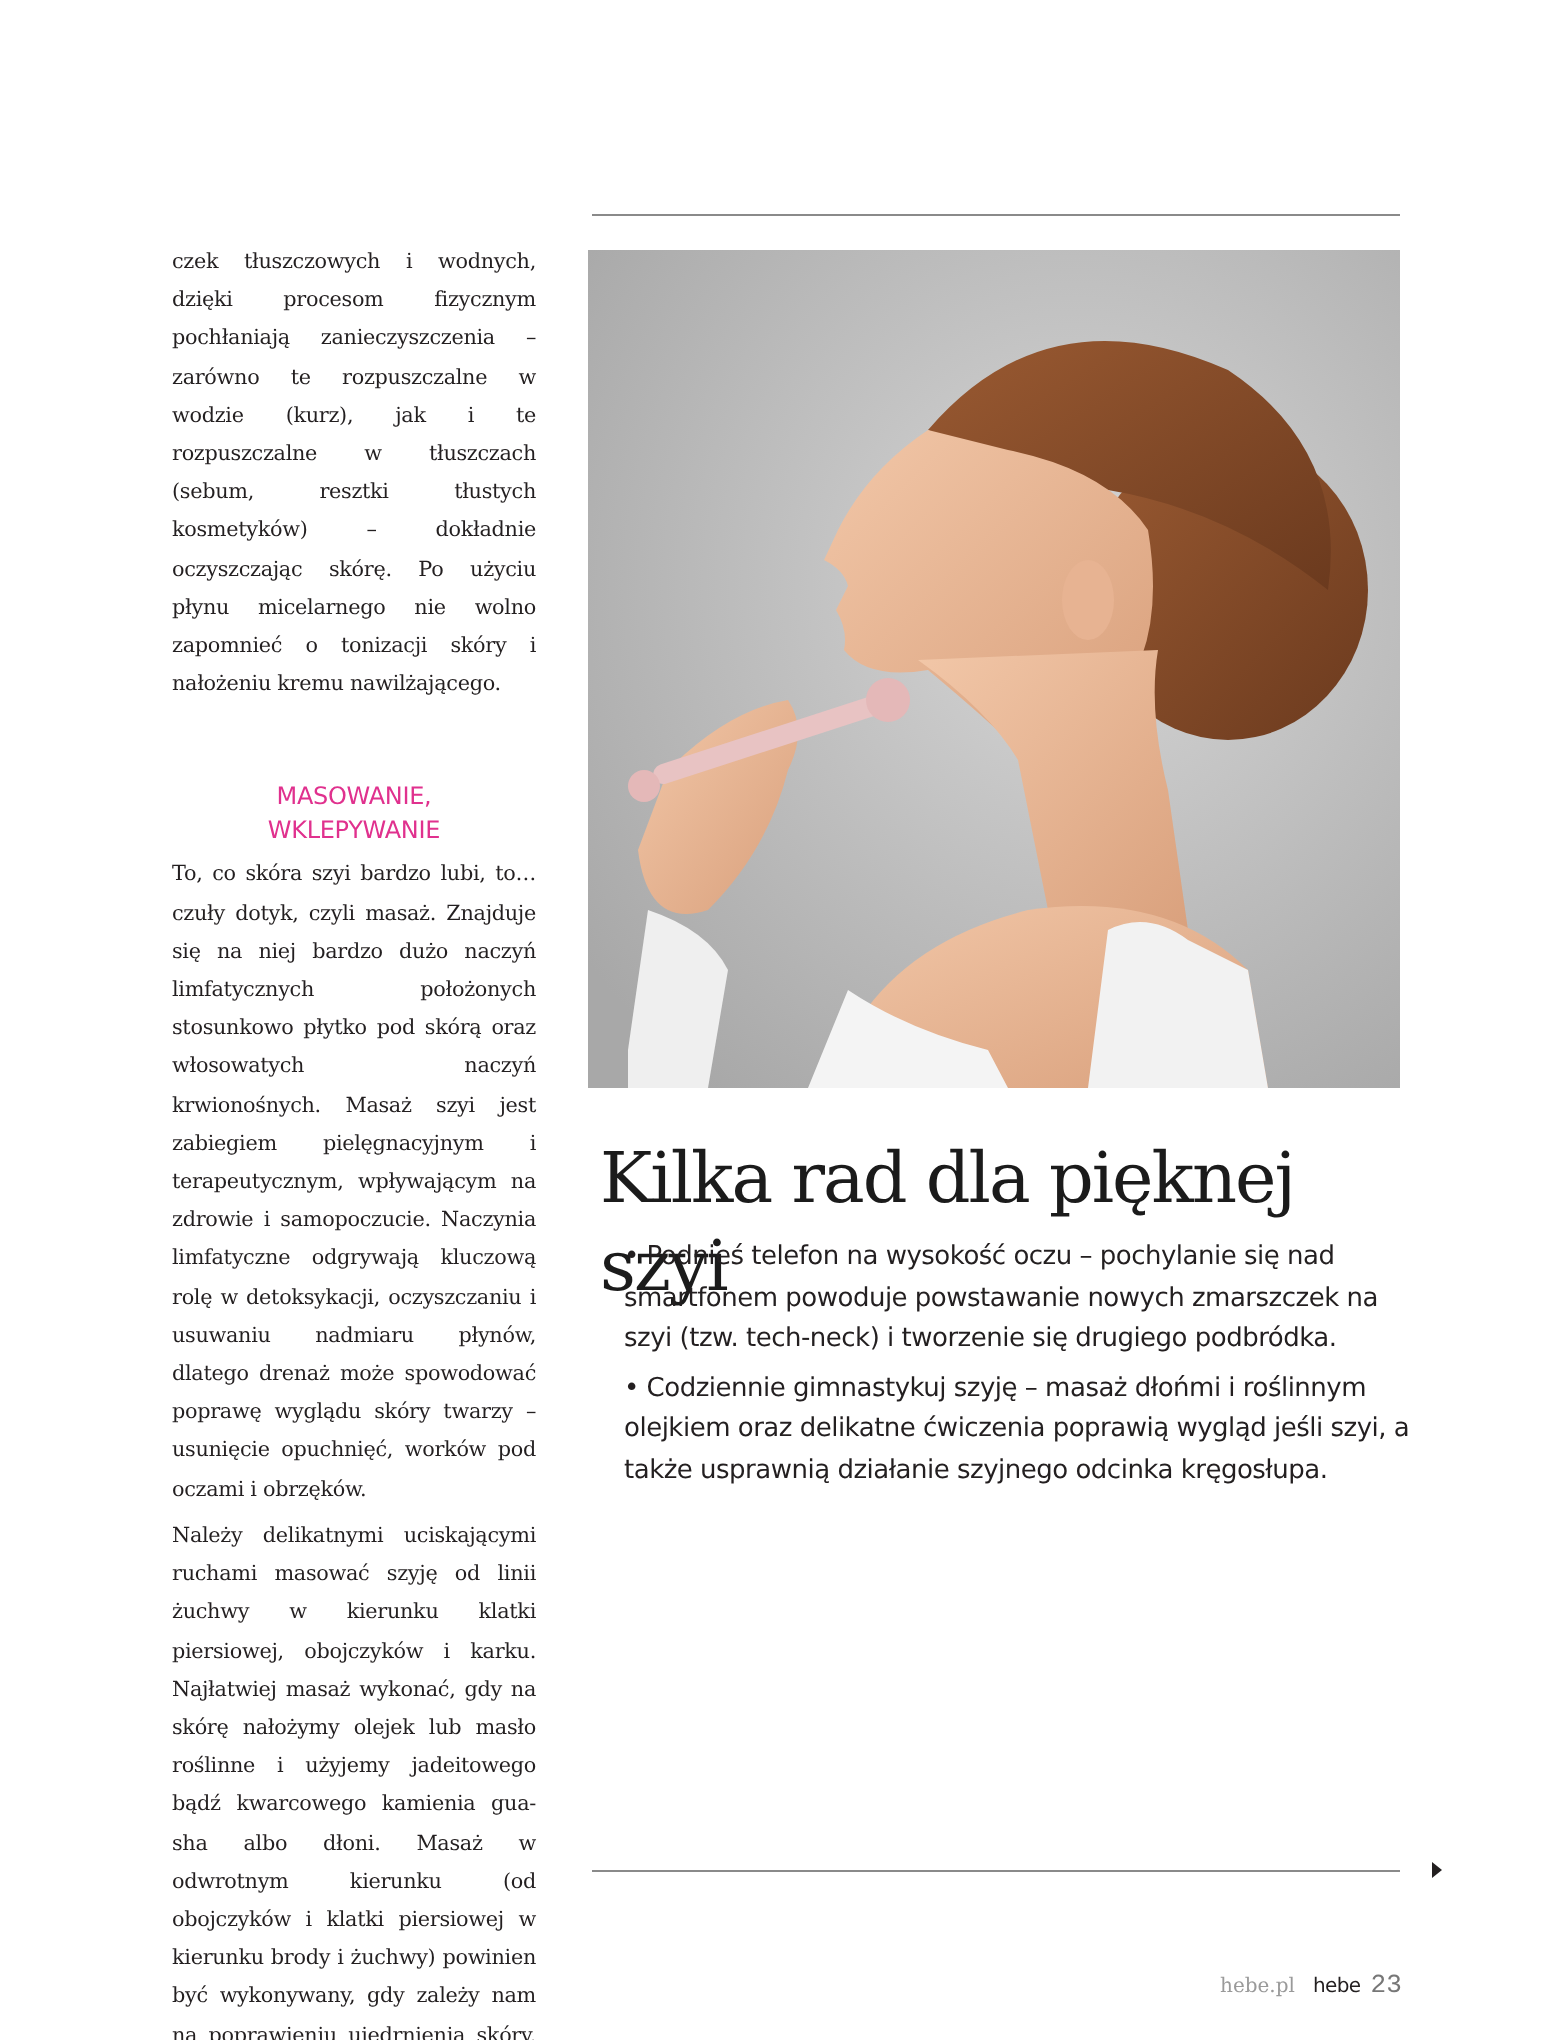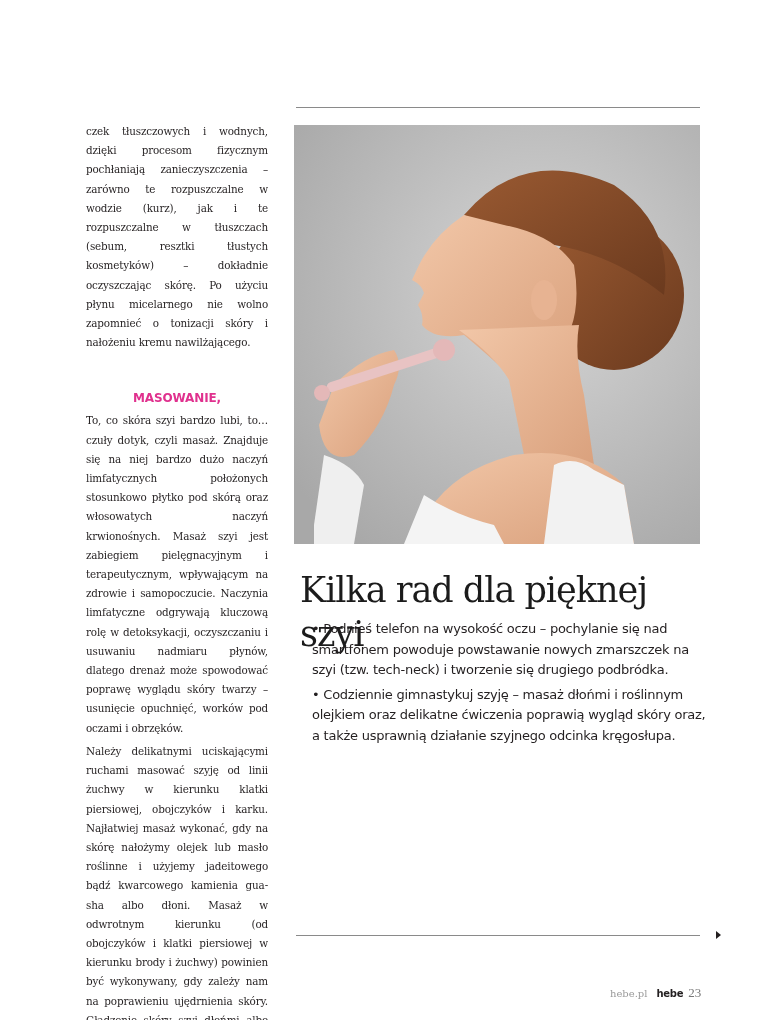--- a/index.html
+++ b/index.html
@@ -7,21 +7,21 @@
 
   .left-col {
     position: absolute; left: 82px; top: 118px; width: 190px;
     font-family: "DejaVu Serif", "Liberation Serif", serif;
     font-size: 10.4px; line-height: 19.2px; color: #231f20;
     text-align: justify; letter-spacing: -0.15px;
   }
   .left-col p { margin: 4px; }
   .section-heading {
     font-family: "DejaVu Sans", "Liberation Sans", sans-serif;
-    font-weight: bold; font-size: 12px; line-height: 17px;
+    font-weight: normal; font-size: 12px; line-height: 17px;
     color: #e0318e; text-align: center; margin: 38px 0 2px 0;
   }
 
   .top-rule {
     position: absolute; left: 296px; top: 107px; width: 404px; height: 1px;
     background: #8a8a8a;
   }
 
   .photo {
     position: absolute; left: 294px; top: 125px; width: 406px; height: 419px;
@@ -57,34 +57,35 @@
   .footer {
     position: absolute; left: 610px; top: 985px; width: 100px; height: 16px;
     display: flex; align-items: baseline; gap: 9px; white-space: nowrap;
   }
   .footer .site {
     font-family: "DejaVu Serif", "Liberation Serif", serif;
     font-size: 10px; color: #9a9a9a;
   }
   .footer .brand {
     font-family: "DejaVu Sans", "Liberation Sans", sans-serif;
-    font-size: 10px; font-weight: bold; color: #231f20; letter-spacing: -0.3px;
+    font-size: 10px; font-weight: normal; color: #231f20; letter-spacing: -0.3px;
   }
   .footer .page {
-    font-family: Liberation Serif, serif;
+    font-family: Liberation Mono, monospace;
     font-size: 13px; color: #777777; margin-left: -4px;
   }
 </style>
 </head>
 <body>
 
 <div class="left-col">
   <p>czek tłuszczowych i wodnych, dzięki procesom fizycznym pochłaniają zanieczyszczenia – zarówno te rozpuszczalne w wodzie (kurz), jak i te rozpuszczalne w tłuszczach (sebum, resztki tłustych kosmetyków) – dokładnie oczyszczając skórę. Po użyciu płynu micelarnego nie wolno zapomnieć o tonizacji skóry i nałożeniu kremu nawilżającego.</p>
   <div class="section-heading">
     <div>MASOWANIE,</div>
+    <div>WKLEPYWANIE</div>
   </div>
   <p>To, co skóra szyi bardzo lubi, to… czuły dotyk, czyli masaż. Znajduje się na niej bardzo dużo naczyń limfatycznych położonych stosunkowo płytko pod skórą oraz włosowatych naczyń krwionośnych. Masaż szyi jest zabiegiem pielęgnacyjnym i terapeutycznym, wpływającym na zdrowie i samopoczucie. Naczynia limfatyczne odgrywają kluczową rolę w detoksykacji, oczyszczaniu i usuwaniu nadmiaru płynów, dlatego drenaż może spowodować poprawę wyglądu skóry twarzy – usunięcie opuchnięć, worków pod oczami i obrzęków.</p>
   <p>Należy delikatnymi uciskającymi ruchami masować szyję od linii żuchwy w kierunku klatki piersiowej, obojczyków i karku. Najłatwiej masaż wykonać, gdy na skórę nałożymy olejek lub masło roślinne i użyjemy jadeitowego bądź kwarcowego kamienia gua-sha albo dłoni. Masaż w odwrotnym kierunku (od obojczyków i klatki piersiowej w kierunku brody i żuchwy) powinien być wykonywany, gdy zależy nam na poprawieniu ujędrnienia skóry. Gładzenie skóry szyi dłońmi albo oklepywanie jej opuszkami palców</p>
 </div>
 
 <div class="top-rule"></div>
 
 <div class="photo" title="Kobieta z upiętymi włosami masująca szyję różowym rollerem kwarcowym">
   <svg viewBox="0 0 406 419" preserveAspectRatio="none">
     <defs>
@@ -124,21 +125,21 @@
     <rect x="30" y="240" width="120" height="10" rx="5" fill="#e8c3c3" transform="rotate(-18 90 245)"></rect>
     <circle cx="150" cy="225" r="11" fill="#e4b8b8"></circle>
     <circle cx="28" cy="268" r="8" fill="#e4b8b8"></circle>
   </svg>
 </div>
 
 <div class="title">Kilka rad dla pięknej szyi</div>
 
 <div class="tips">
   <p>• Podnieś telefon na wysokość oczu – pochylanie się nad smartfonem powoduje powstawanie nowych zmarszczek na szyi (tzw. tech-neck) i tworzenie się drugiego podbródka.</p>
-  <p>• Codziennie gimnastykuj szyję – masaż dłońmi i roślinnym olejkiem oraz delikatne ćwiczenia poprawią wygląd skóry oraz, a także usprawnią działanie szyjnego odcinka kręgosłupa.</p>
+  <p>• Codziennie gimnastykuj szyję – masaż dłońmi i roślinnym olejkiem oraz delikatne ćwiczenia poprawią wygląd jeśli szyi, a także usprawnią działanie szyjnego odcinka kręgosłupa.</p>
 </div>
 
 <div class="bottom-rule"></div>
 <div class="arrow-icon"></div>
 
 <div class="footer">
   <span class="site">hebe.pl</span>
   <span class="brand">hebe</span>
   <span class="page">23</span>
 </div>

